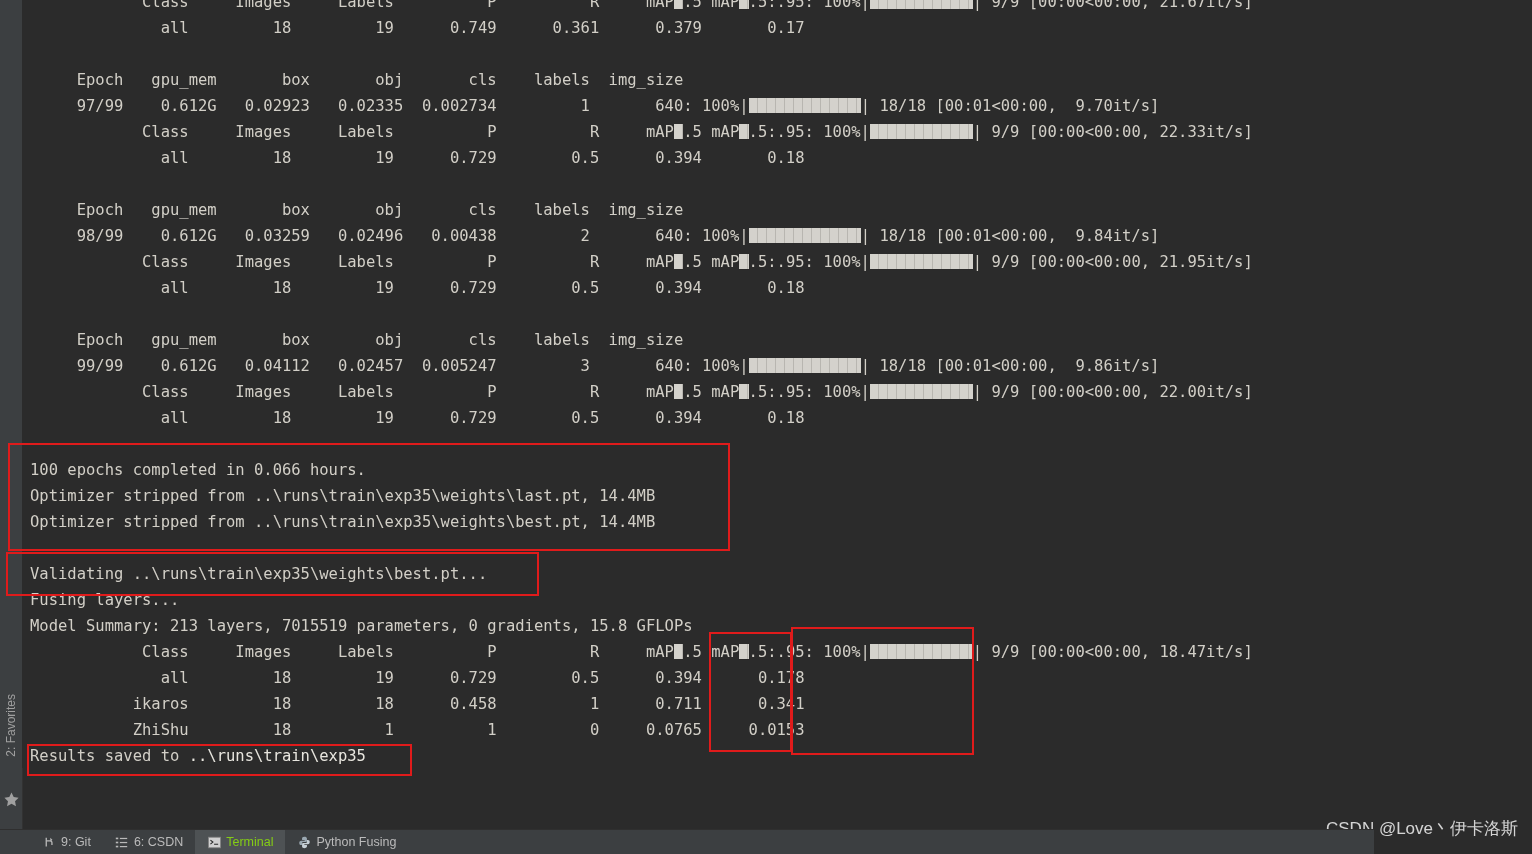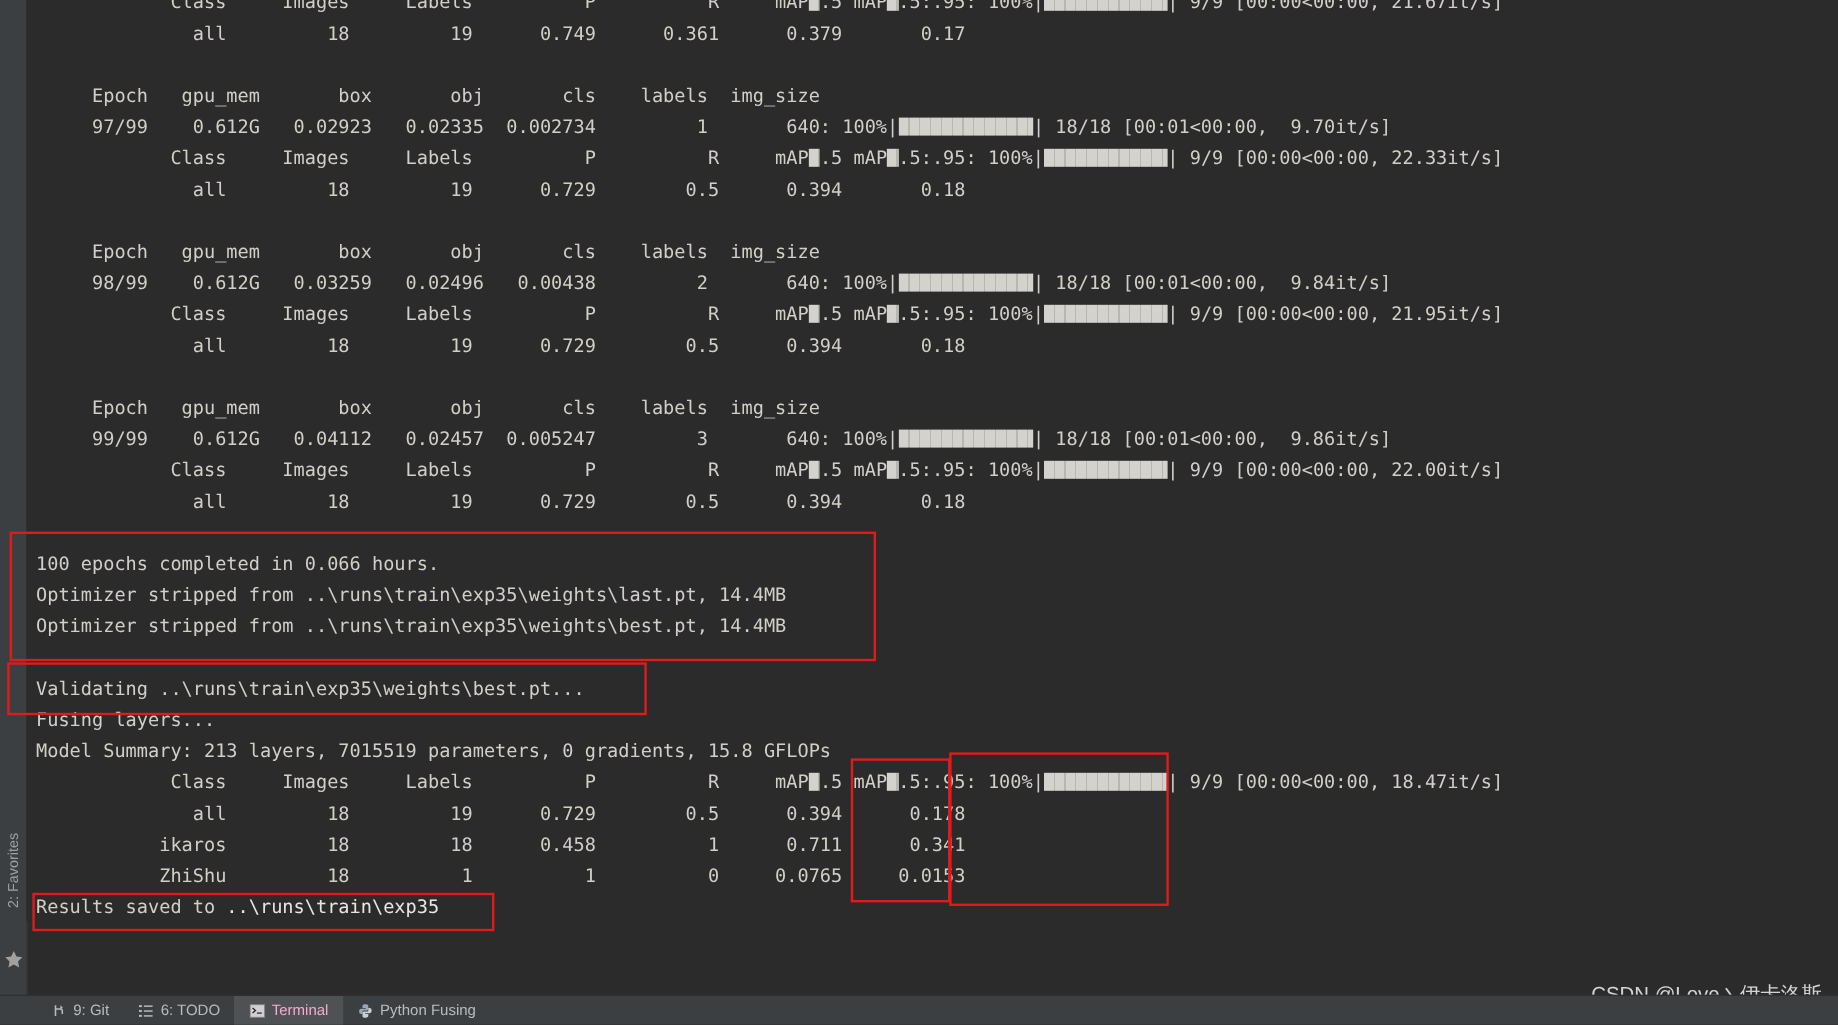--- a/index.html
+++ b/index.html
@@ -121,41 +121,41 @@
     font-size: 17px;
     color: #e3e3e3;
     opacity: 0.92;
     white-space: nowrap;
   }
 
   
   .bottom-bar {
     position: absolute;
     left: 0; bottom: 0;
-    width: 1532px; height: 24px;
+    width: 1374px; height: 24px;
     background: #3c3f41;
     border-top: 1px solid #2f2f2f;
     display: flex;
     align-items: stretch;
     font-family: "Liberation Sans", sans-serif;
     font-size: 12.5px;
     color: #bfbfbf;
   }
   .bb-spacer { width: 30px; }
   .bb-item {
     display: flex;
     align-items: center;
     gap: 5px;
     padding: 0 12px;
     cursor: pointer;
     color: #bbbbbb;
   }
   .bb-item.active {
     background: #4e5254;
-    color: #f9a8d4;
+    color: #84cc16;
   }
   .bb-ico {
     width: 14px; height: 14px;
     display: inline-flex;
     align-items: center;
     justify-content: center;
   }
   .bb-ico svg { display: block; }
 
   
@@ -211,21 +211,21 @@
       <span class="bb-ico">
         <svg width="13" height="13" viewBox="0 0 16 16">
           <rect x="1" y="2" width="3" height="2" fill="#b9b9b9"></rect>
           <rect x="6" y="2.3" width="9" height="1.5" fill="#b9b9b9"></rect>
           <rect x="1" y="7" width="3" height="2" fill="#b9b9b9"></rect>
           <rect x="6" y="7.3" width="9" height="1.5" fill="#b9b9b9"></rect>
           <rect x="1" y="12" width="3" height="2" fill="#b9b9b9"></rect>
           <rect x="6" y="12.3" width="9" height="1.5" fill="#b9b9b9"></rect>
         </svg>
       </span>
-      <span>6: TODO</span>
+      <span>6: CSDN</span>
     </div>
 
     <div class="bb-item active">
       <span class="bb-ico">
         <svg width="13" height="13" viewBox="0 0 16 16">
           <rect x="0.5" y="1.5" width="15" height="13" fill="#d0d0d0" stroke="#808080"></rect>
           <path d="M3 5 l3 2.5 L3 10" fill="none" stroke="#2b2b2b" stroke-width="1.4"></path>
           <rect x="7.5" y="9.5" width="5" height="1.3" fill="#2b2b2b"></rect>
         </svg>
       </span>

